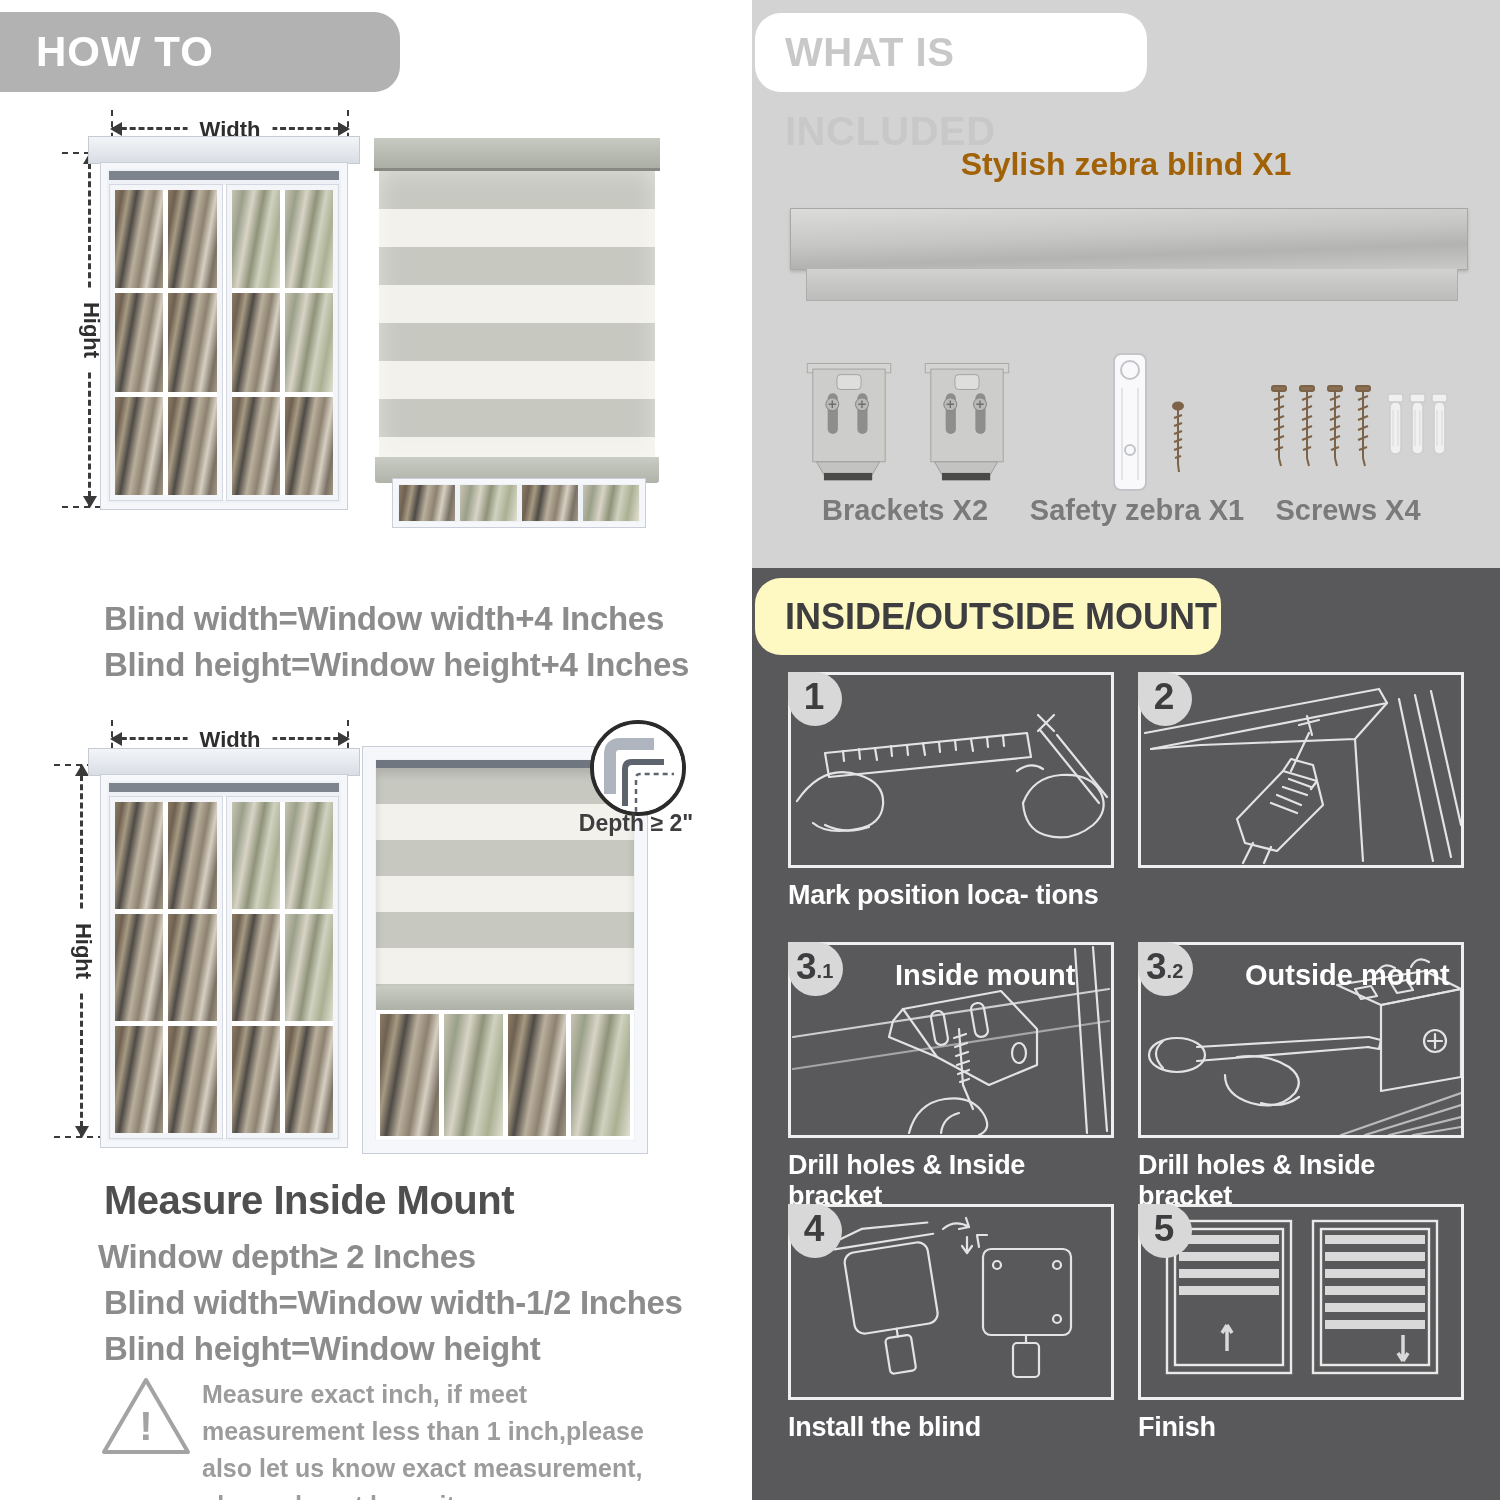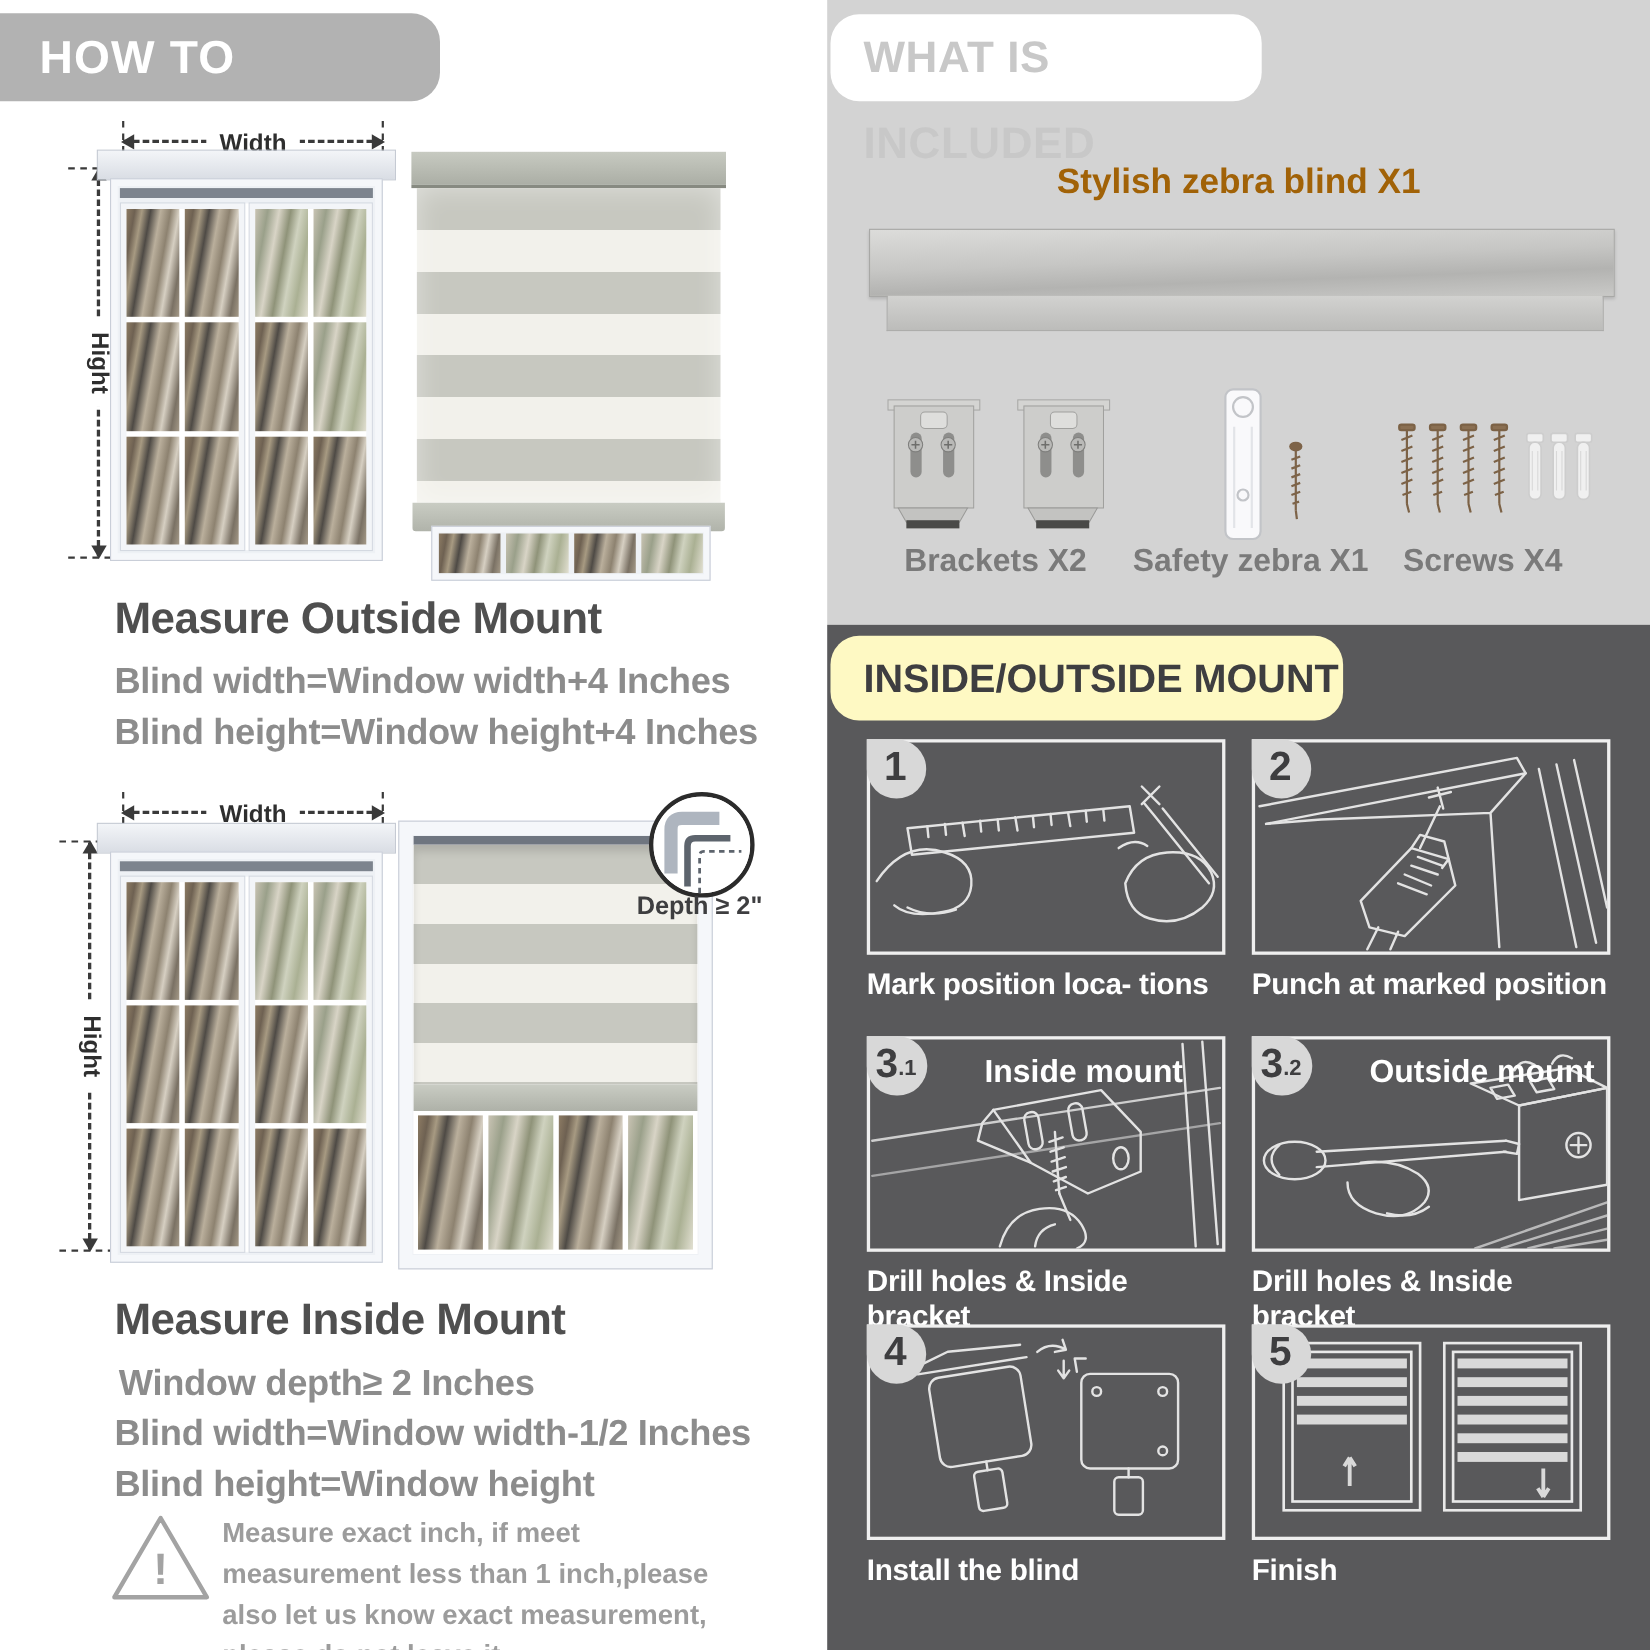--- a/index.html
+++ b/index.html
@@ -146,21 +146,20 @@
     <div class="zbody" style="height:286px;"></div>
     <div class="zrail"></div>
   </div>
   <div class="abs win-strip" style="left:392px;top:478px;width:240px;height:36px;">
     <i class="pane ph-a"></i>
       <i class="pane ph-b"></i>
     <i class="pane ph-a"></i>
       <i class="pane ph-b"></i>
   </div>
 
-  <div class="abs m-title" style="left:104px;top:540px;">Measure Outside Mount</div>
   <div class="abs m-line" style="left:104px;top:600px;">Blind width=Window width+4 Inches</div>
   <div class="abs m-line" style="left:104px;top:646px;">Blind height=Window height+4 Inches</div>
 
   <div class="abs tick-v" style="left:111px;top:720px;"></div>
   <div class="abs tick-v" style="left:347px;top:720px;"></div>
   <div class="abs wdim" style="left:112px;top:737px;width:236px;">
     <i class="ah ah-left"></i>
     <i class="ah ah-right"></i>
     <span class="dim-label">Width</span>
   </div>
@@ -216,21 +215,21 @@
     <svg viewBox="0 0 88 88" width="88" height="88">
       <rect x="0" y="0" width="88" height="88" fill="#ffffff"></rect>
       <path d="M16 70 V30 q0 -10 10 -10 H60" stroke="#aeb5bf" stroke-width="12" fill="none"></path>
       <path d="M31 82 V45 q0 -7 7 -7 H70" stroke="#5d646d" stroke-width="6" fill="none"></path>
       <path d="M42 88 V54 q0 -4 4 -4 H80" stroke="#5d646d" stroke-width="2.5" stroke-dasharray="5 4" fill="none"></path>
     </svg>
   </div>
   <div class="abs depth-label" style="left:574px;top:810px;width:124px;">Depth ≥ 2"</div>
 
   <div class="abs m-title" style="left:104px;top:1178px;">Measure Inside Mount</div>
-  <div class="abs m-line" style="left:108px;top:1238px;">Window depth≥ 2 Inches</div>
+  <div class="abs m-line" style="left:98px;top:1238px;">Window depth≥ 2 Inches</div>
   <div class="abs m-line" style="left:104px;top:1284px;">Blind width=Window width-1/2 Inches</div>
   <div class="abs m-line" style="left:104px;top:1330px;">Blind height=Window height</div>
 
   <div class="abs" style="left:98px;top:1372px;width:96px;height:88px;">
     <svg viewBox="0 0 96 88" width="96" height="88">
       <path d="M48 8 L90 80 H6 Z" fill="none" stroke="#a3a3a3" stroke-width="4" stroke-linejoin="round"></path>
       <text x="48" y="68" text-anchor="middle" font-size="40" font-weight="bold" fill="#a3a3a3" font-family="Liberation Sans, sans-serif">!</text>
     </svg>
   </div>
   <div class="abs warn-text" style="left:202px;top:1376px;">Measure exact inch, if meet measurement less than 1 inch,please also let us know exact measurement, please do not leave it</div>
@@ -343,21 +342,20 @@
         <path d="M96 144 L142 96 L176 106 L182 130 L136 176 L104 168 Z"></path>
         <path d="M142 96 l8 -12 l22 6 l4 16 l-6 8"></path>
         <path d="M148 104 l22 8 M142 112 l24 8 M136 120 l24 10 M130 128 l26 10"></path>
         <path d="M112 168 l-10 20 M130 172 l-7 16"></path>
       </g>
     </svg>
     <div class="badge">
       <span class="badge-main">2</span>
     </div>
   </div>
-  <div class="abs step-caption" style="left:1138px;top:880px;">Punch at  marked position</div>
 
   <div class="abs step" style="left:788px;top:942px;">
     <svg class="art" viewBox="0 0 320 190">
       <g stroke="#e3e3e3" stroke-width="2.2" fill="none" stroke-linecap="round" stroke-linejoin="round">
         <path d="M2 92 L318 44" opacity=".85"></path>
         <path d="M2 124 L318 76" opacity=".55"></path>
         <path d="M284 4 L296 188 M302 2 L316 186"></path>
         <path d="M112 64 L210 46 L246 84 L246 120 L198 140 L146 112 Z"></path>
         <path d="M112 64 L102 76 L98 92 L146 112"></path>
         <rect x="142" y="66" width="13" height="34" rx="6" transform="rotate(-10 148 83)"></rect>

